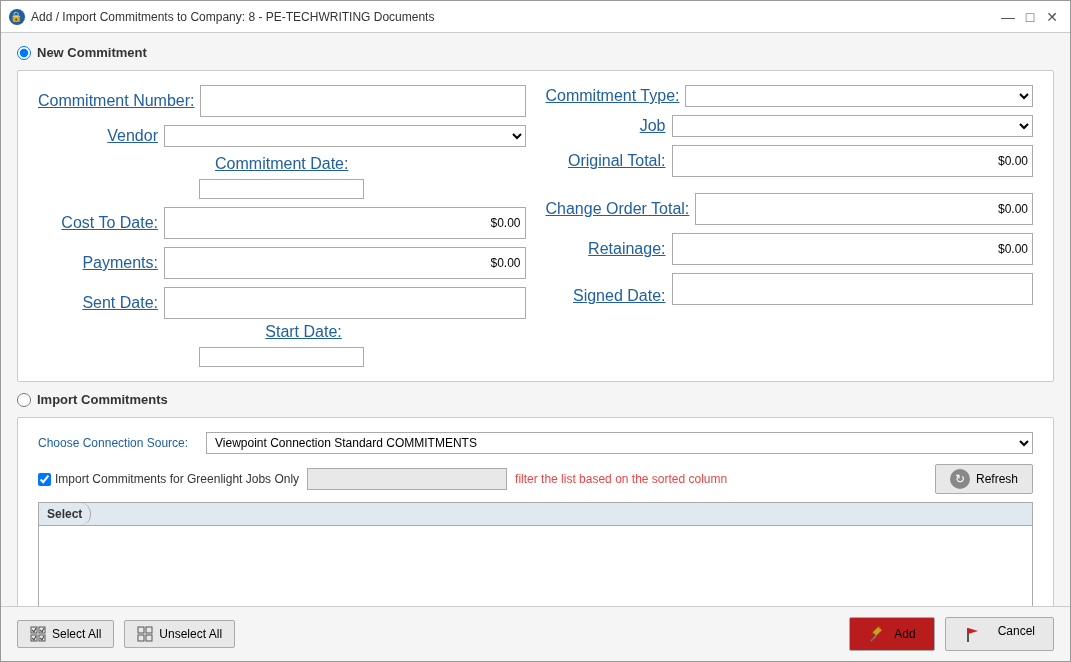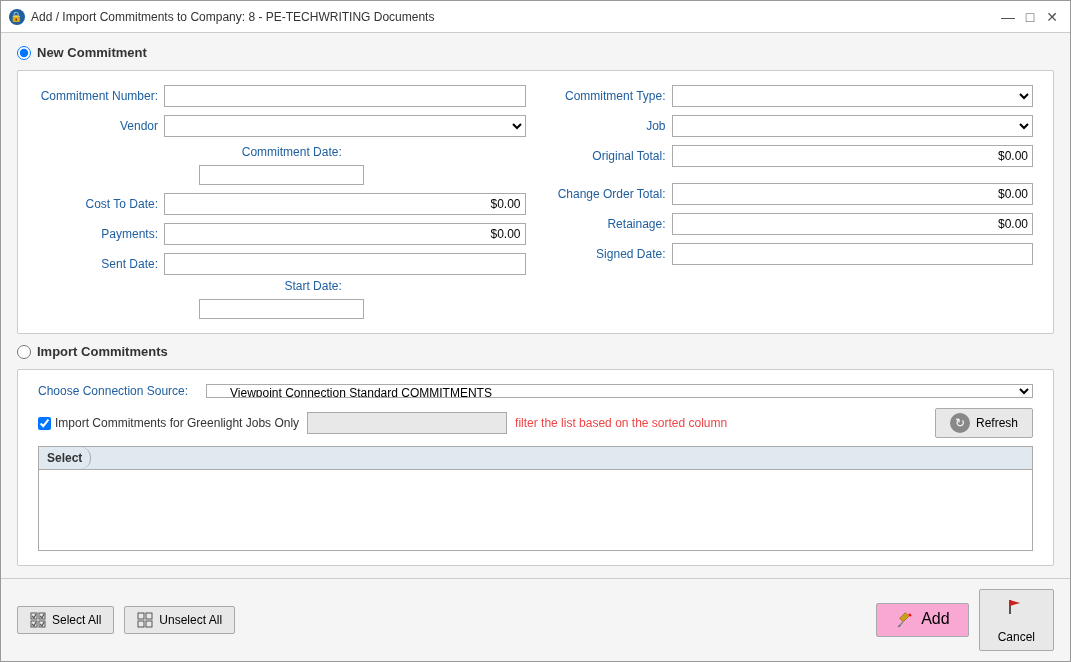--- a/index.html
+++ b/index.html
@@ -108,26 +108,27 @@
     }
     .form-row {
       display: flex;
       align-items: center;
       gap: 6px;
     }
     .form-label {
       color: #2060a0;
       text-align: right;
       min-width: 120px;
-      font-size: 12px;
+      font-size: 16px;
       flex-shrink: 0;
+      text-decoration: underline;
     }
     .form-input {
       flex: 1;
-      height: 22px;
+      height: 32px;
       border: 1px solid #aaa;
       padding: 2px 4px;
       font-size: 12px;
       background: #fff;
       outline: none;
     }
     .form-input.right-align {
       text-align: right;
       color: #000;
     }
@@ -155,23 +156,23 @@
       gap: 8px;
       margin-bottom: 10px;
     }
     .import-label {
       color: #2060a0;
       font-size: 12px;
       min-width: 160px;
     }
     .import-source-select {
       flex: 1;
-      height: 14px;
-      border: 1px solid #aaa;
-      padding: 0 19px;
+      height: 22px;
+      border: 1px solid #aaa;
+      padding: 0 4px;
       font-size: 12px;
       background: #fff;
       cursor: pointer;
       outline: none;
     }
     .filter-row {
       display: flex;
       align-items: center;
       gap: 8px;
       margin-bottom: 8px;
@@ -260,40 +261,38 @@
       padding: 5px 12px;
       background: #e8e8e8;
       border: 1px solid #aaa;
       cursor: pointer;
       font-size: 12px;
       border-radius: 2px;
     }
     .spacer { flex: 1; }
     .add-btn {
       display: flex;
-      align-items: flex-start;
+      align-items: center;
       gap: 6px;
       padding: 6px 18px;
-      background: #f9a8d4;
-      border: 1px solid #aaa;
-      cursor: pointer;
-      font-size: 16px;
+      background: #b91c1c;
+      border: 1px solid #aaa;
+      cursor: pointer;
+      font-size: 12px;
       border-radius: 2px;
     }
     .cancel-btn {
       display: flex;
-      align-items: center;
       gap: 14px;
       padding: 6px 18px;
       background: #e8e8e8;
       border: 1px solid #aaa;
       cursor: pointer;
       font-size: 12px;
       border-radius: 2px;
-      flex-direction: column;
     }
   </style>
 </head>
 <body>
 
 <div class="window">
 
   <div class="title-bar">
     <div class="title-bar-left">
       <div class="title-bar-icon">🔒</div>
@@ -367,21 +366,21 @@
             <input type="text" class="form-input right-align" value="$0.00" style="">
           </div>
           <div class="form-row" style="margin-bottom:8px;">
             <span class="form-label">Change Order Total:</span>
             <input type="text" class="form-input right-align" value="$0.00" style="">
           </div>
           <div class="form-row" style="margin-bottom:8px;">
             <span class="form-label">Retainage:</span>
             <input type="text" class="form-input right-align" value="$0.00" style="">
           </div>
-          <div class="form-row" style="margin-bottom:16px;">
+          <div class="form-row" style="margin-bottom:16px;align-items:flex-end;">
             <span class="form-label">Signed Date:</span>
             <input type="text" class="form-input" style="">
           </div>
         </div>
       </div>
     </div>
 
     <div class="section-header">
       <input type="radio" class="radio-input" name="commitment_mode" value="import" style="">
       <span>Import Commitments</span>

